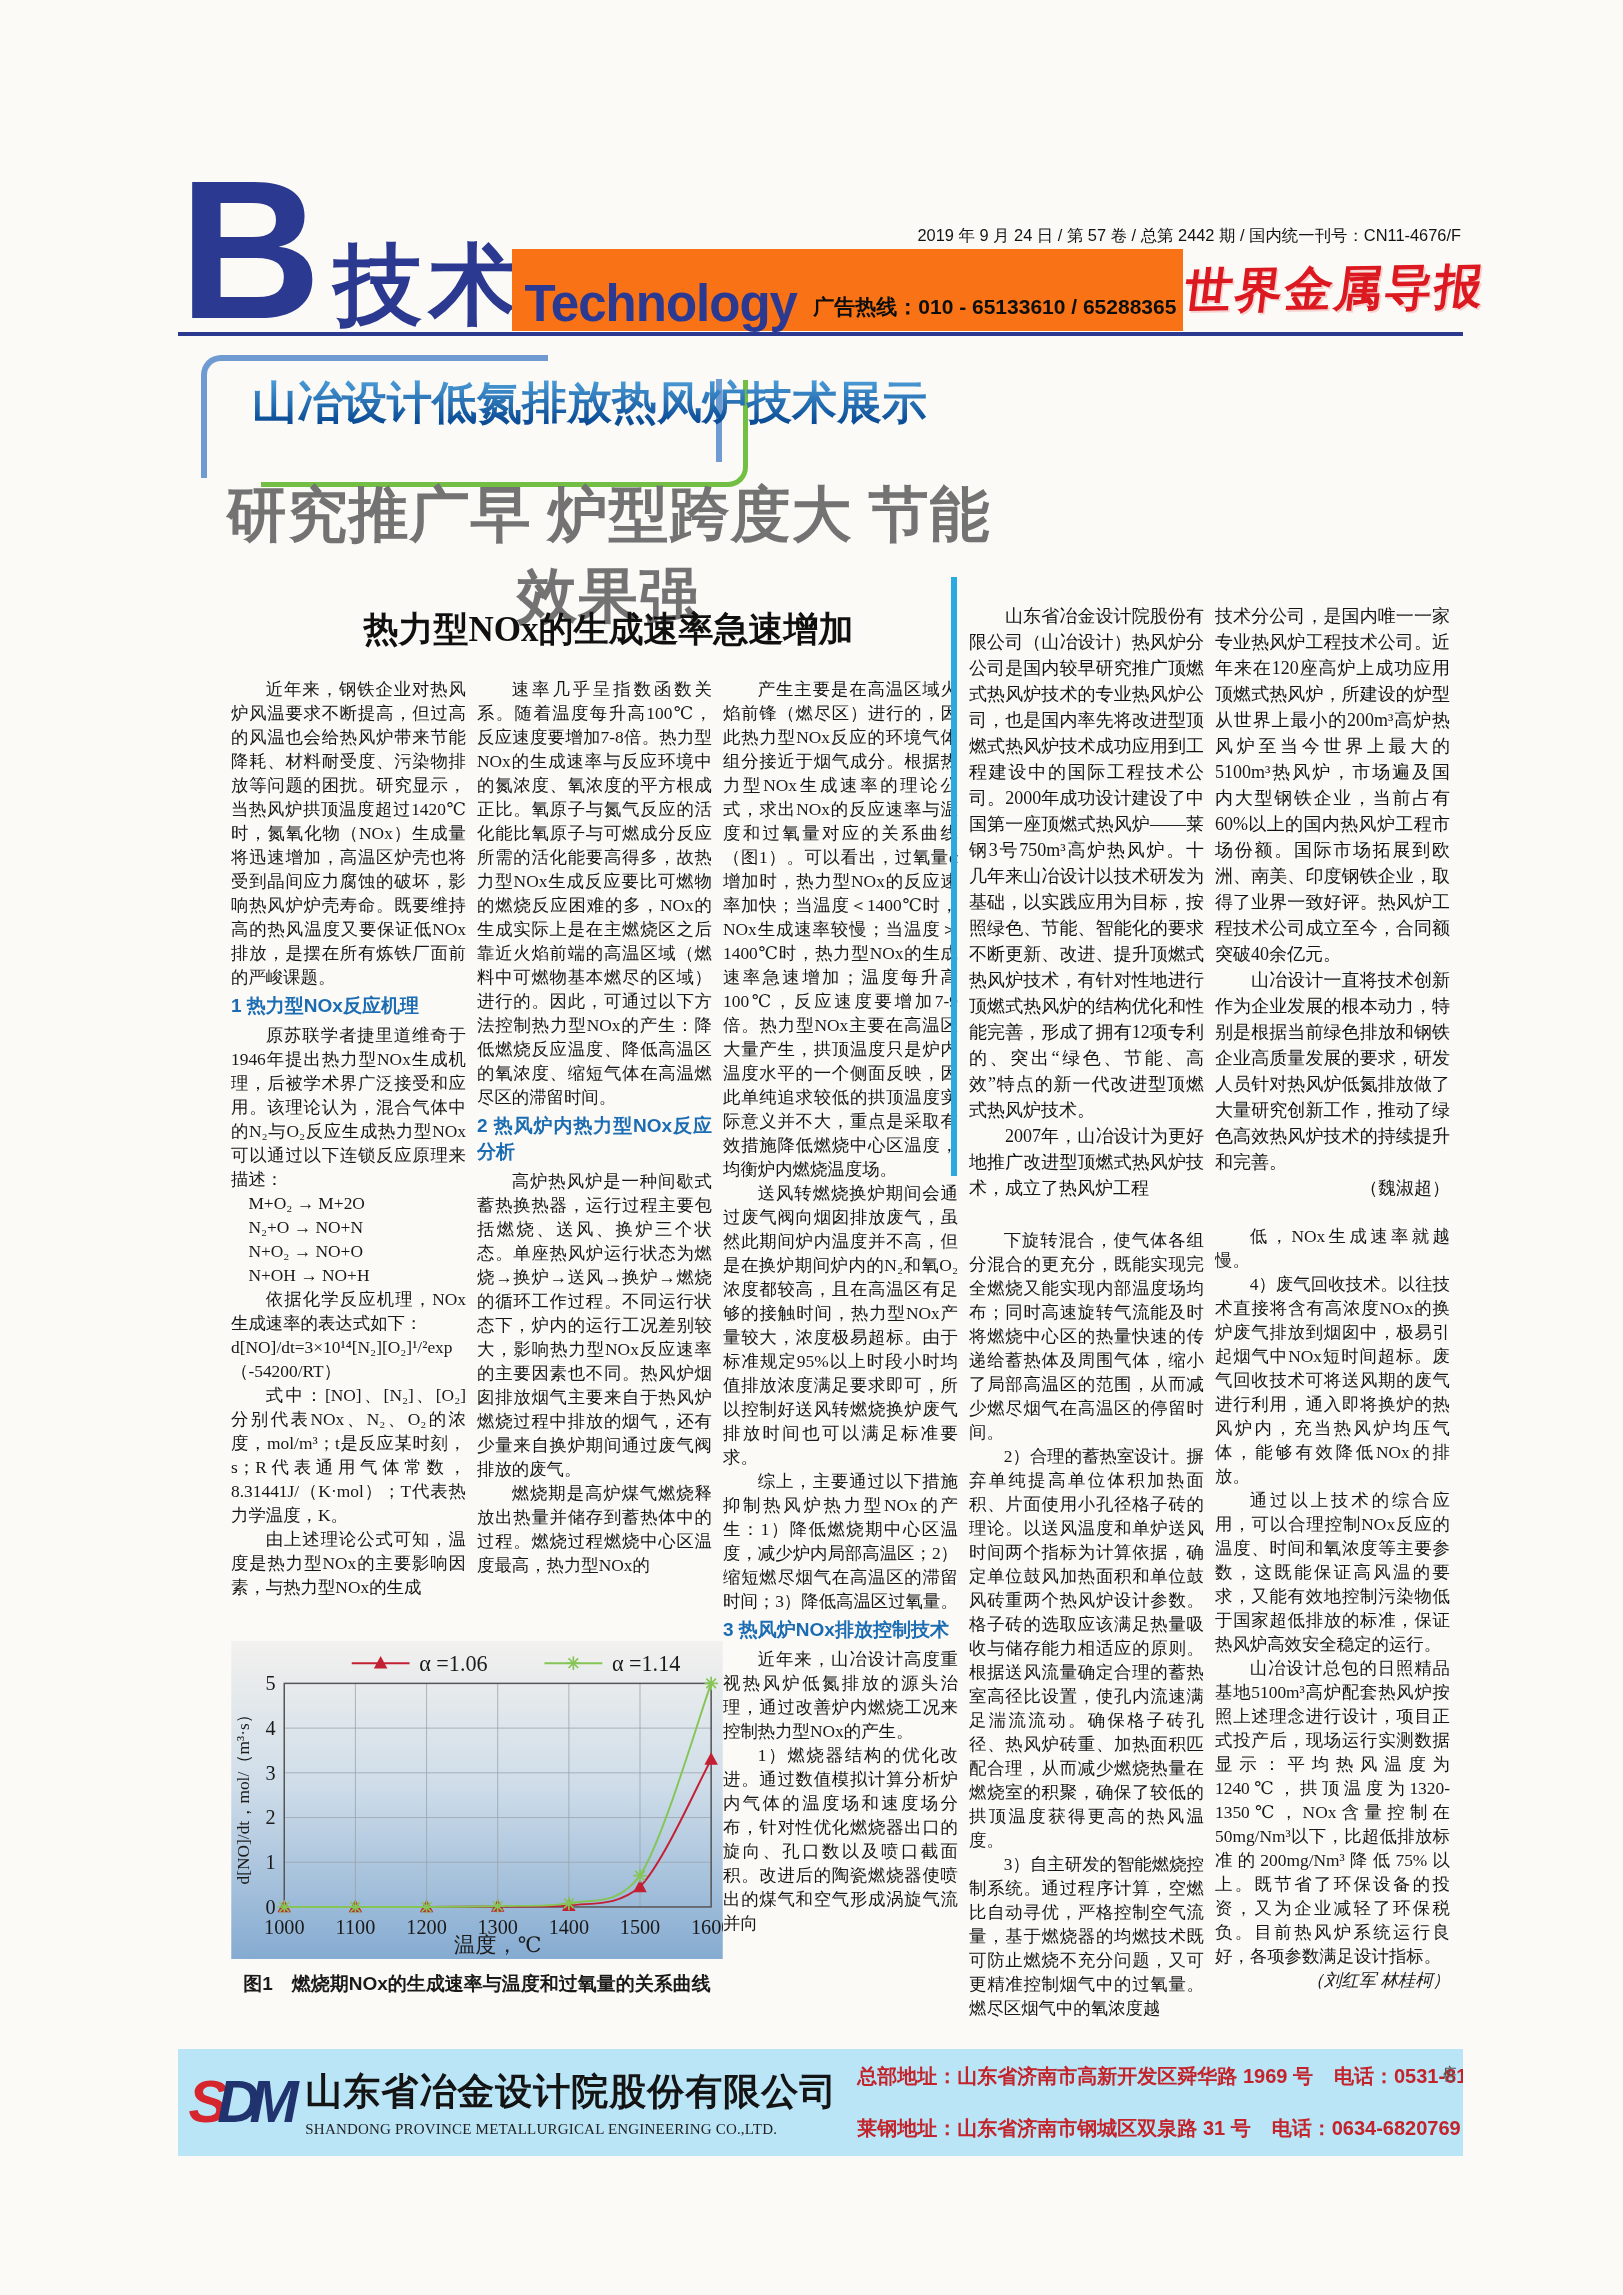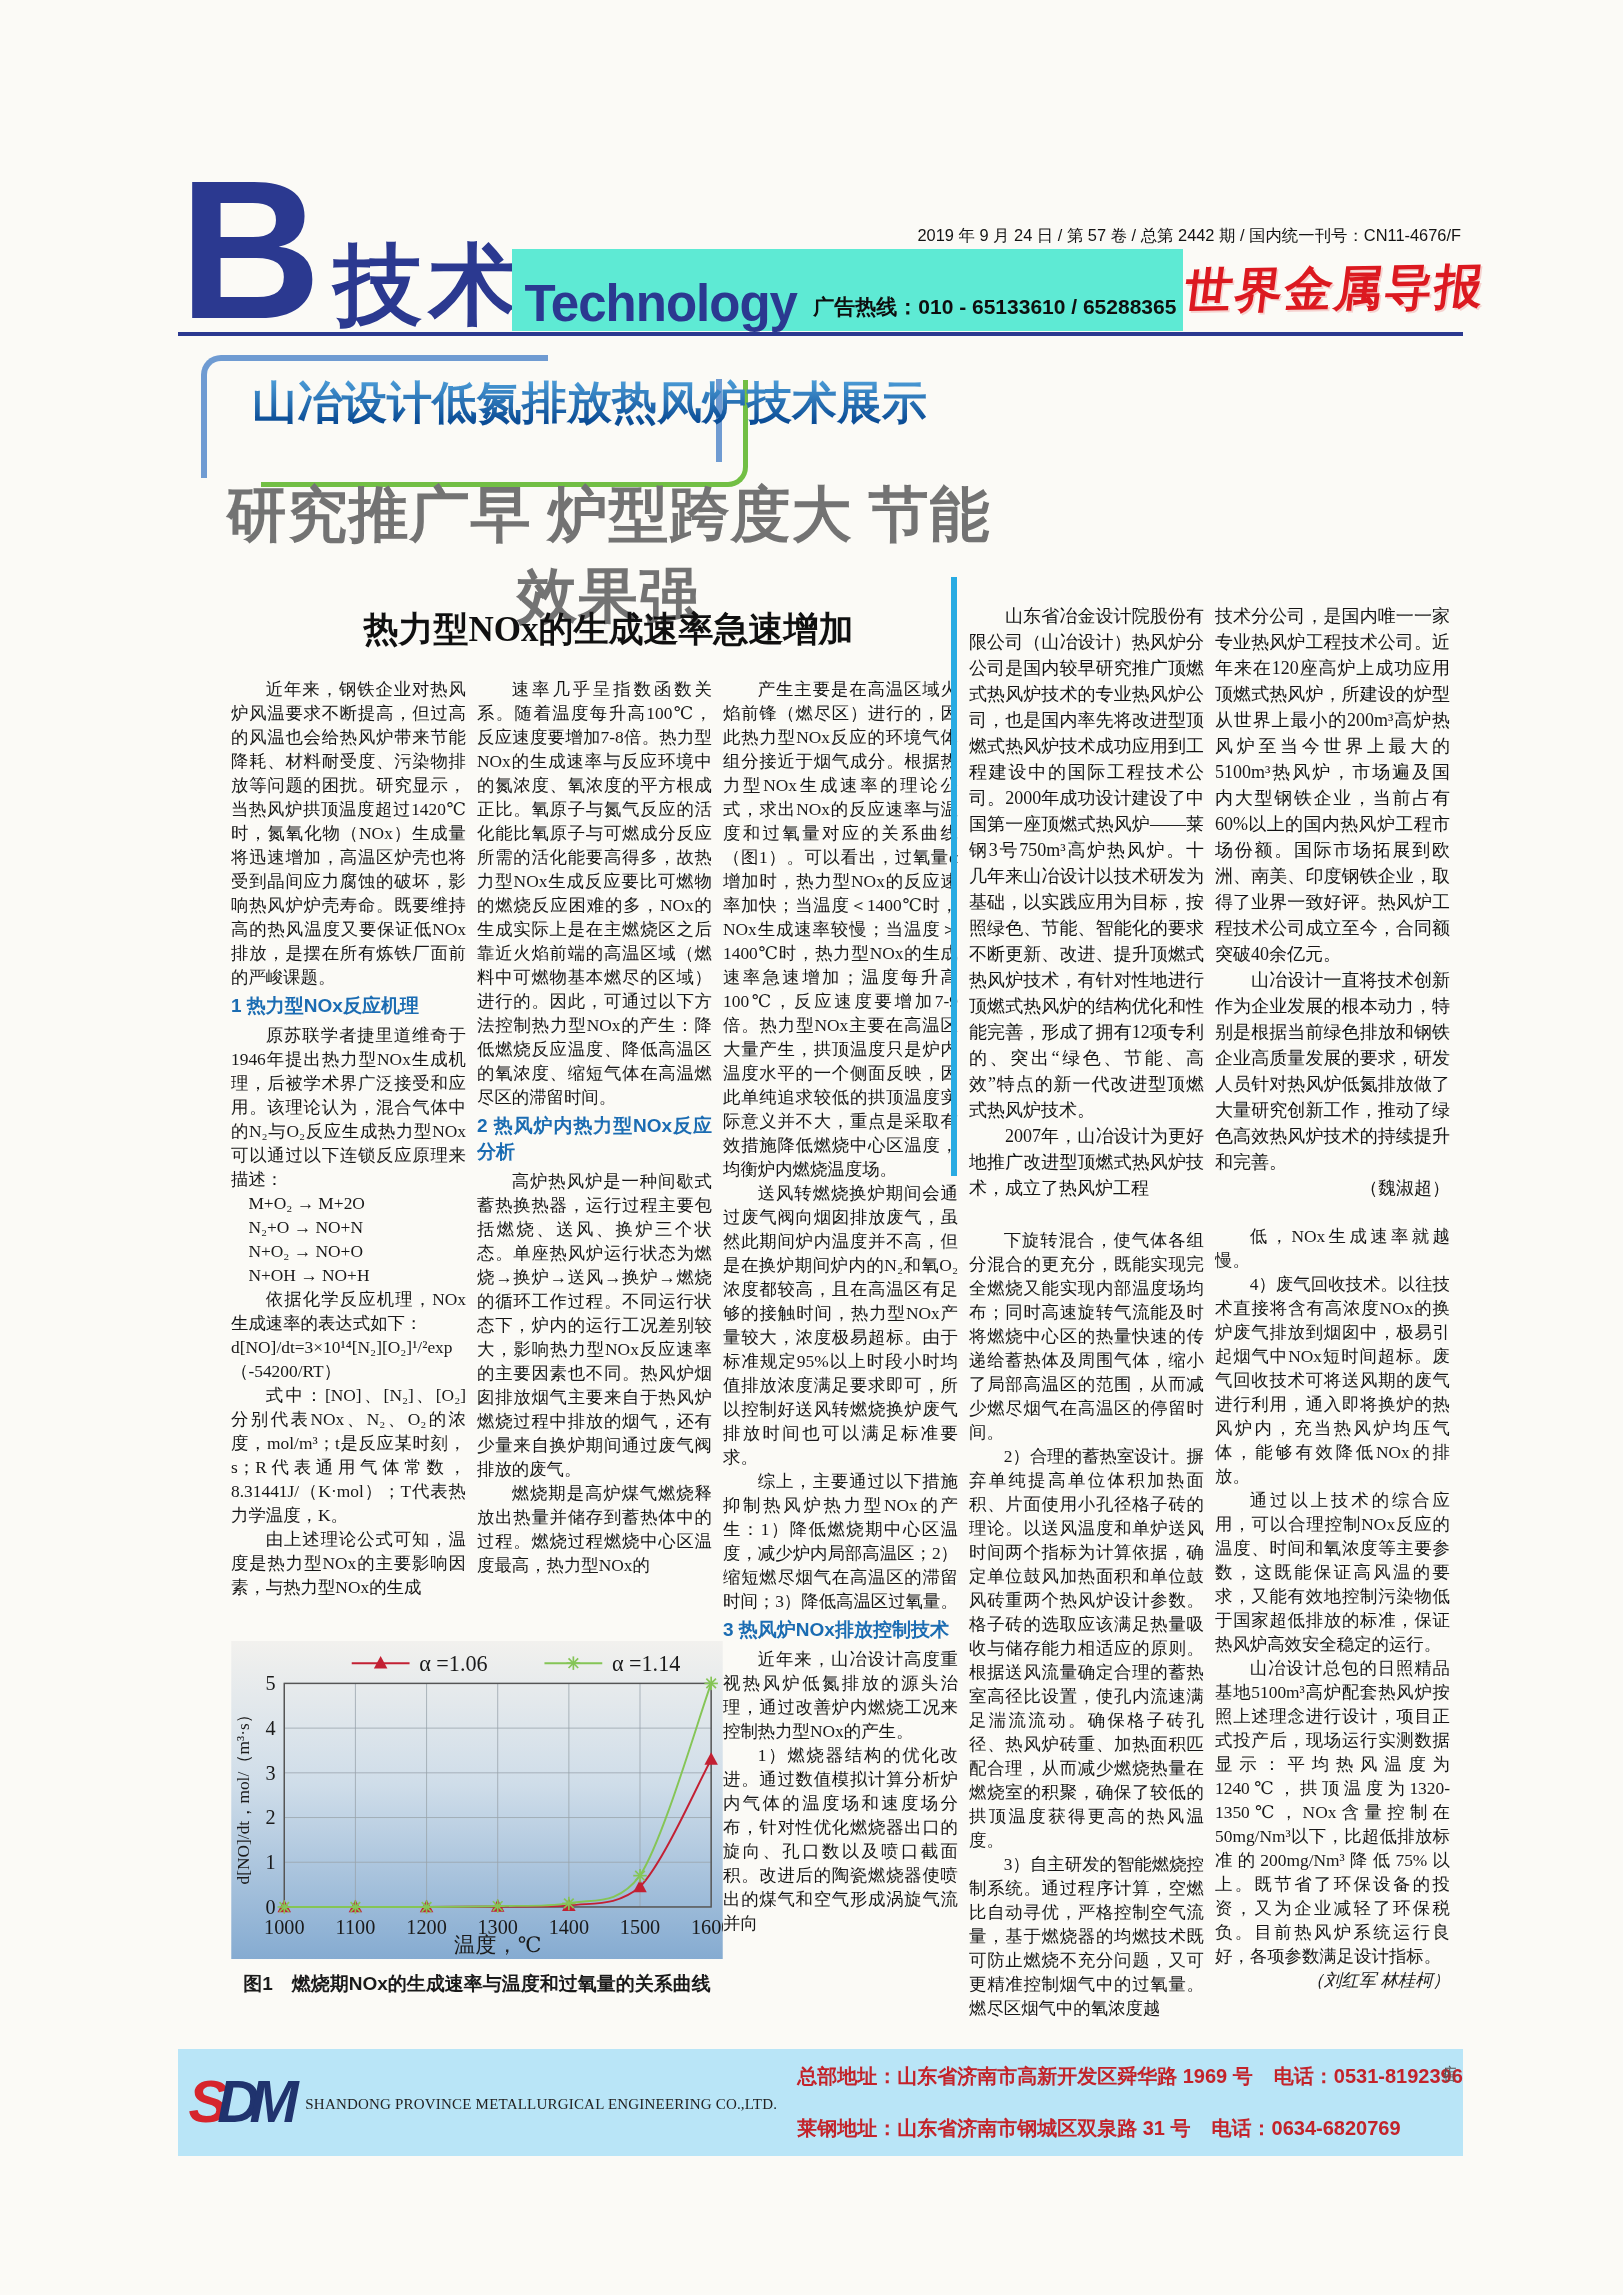--- a/index.html
+++ b/index.html
@@ -6,21 +6,21 @@
   .page{position:relative;width:1623px;height:2295px;background:#fbfaf6;overflow:hidden;
         font-family:"Liberation Serif","DejaVu Serif",serif;color:#161616;}
 
   
   #b-letter{position:absolute;left:179px;top:152px;font-size:197px;line-height:1;font-weight:900;
             color:#2b3990;font-family:"Liberation Sans","DejaVu Sans",sans-serif;}
   #section-cn{position:absolute;left:334px;top:226px;font-size:88px;font-weight:900;color:#2b3990;
             letter-spacing:6.7px;font-family:"Liberation Sans","DejaVu Sans",sans-serif;}
   #dateline{position:absolute;right:162px;top:225px;font-size:16.4px;color:#131313;
             font-family:"Liberation Sans","DejaVu Sans",sans-serif;}
-  #tech-box{position:absolute;left:512px;top:249px;width:671px;height:82px;background:#5eead4;
+  #tech-box{position:absolute;left:512px;top:249px;width:671px;height:82px;background:#f97316;
             display:flex;align-items:flex-end;gap:16.4px;padding:0 12.5px 6.7px;box-sizing:border-box;}
   #tech-en{font-size:51px;font-weight:800;color:#2b3990;line-height:.82;letter-spacing:-1px;
             font-family:"Liberation Sans","DejaVu Sans",sans-serif;}
   #hotline{font-size:21px;font-weight:700;color:#0e0e0e;white-space:nowrap;padding-bottom:2.9px;
             font-family:"Liberation Sans","DejaVu Sans",sans-serif;}
   #paper-name{position:absolute;left:1185px;top:257px;font-size:48px;font-weight:900;color:#dc1920;
             white-space:nowrap;transform:skewX(-8deg) rotate(-1deg);letter-spacing:1.9px;
             text-shadow:1.9px 1.9px 0 rgba(220,25,32,.18);}
   #masthead-rule{position:absolute;left:178px;top:332px;width:1285px;height:4.3px;background:#2b3990;}
 
@@ -251,20 +251,21 @@
         <line x1="700" y1="56" x2="720" y2="36" stroke="#85c556" stroke-width="3.5"></line>
         <text x="790" y="62" font-size="46" fill="#1a1a1a" font-family="Liberation Serif, DejaVu Serif, serif">α =1.14</text>
       </svg>
   </figure>
   <figcaption id="chart-caption">图1　燃烧期NOx的生成速率与温度和过氧量的关系曲线</figcaption>
 
   <div id="footer">
     <div id="ad-label">广告</div>
     <div id="logo"><span class="s">S</span><span class="d">D</span><span class="m">M</span></div>
     <div id="company">
+      <span id="company-cn">山东省冶金设计院股份有限公司</span>
       <span id="company-en">SHANDONG PROVINCE METALLURGICAL ENGINEERING CO.,LTD.</span>
     </div>
     <div id="contacts">
       <div class="crow">
         <span>总部地址：山东省济南市高新开发区舜华路 1969 号</span>
         <span>电话：0531-81923962</span>
       </div>
       <div class="crow">
         <span>莱钢地址：山东省济南市钢城区双泉路 31 号</span>
         <span>电话：0634-6820769</span>

